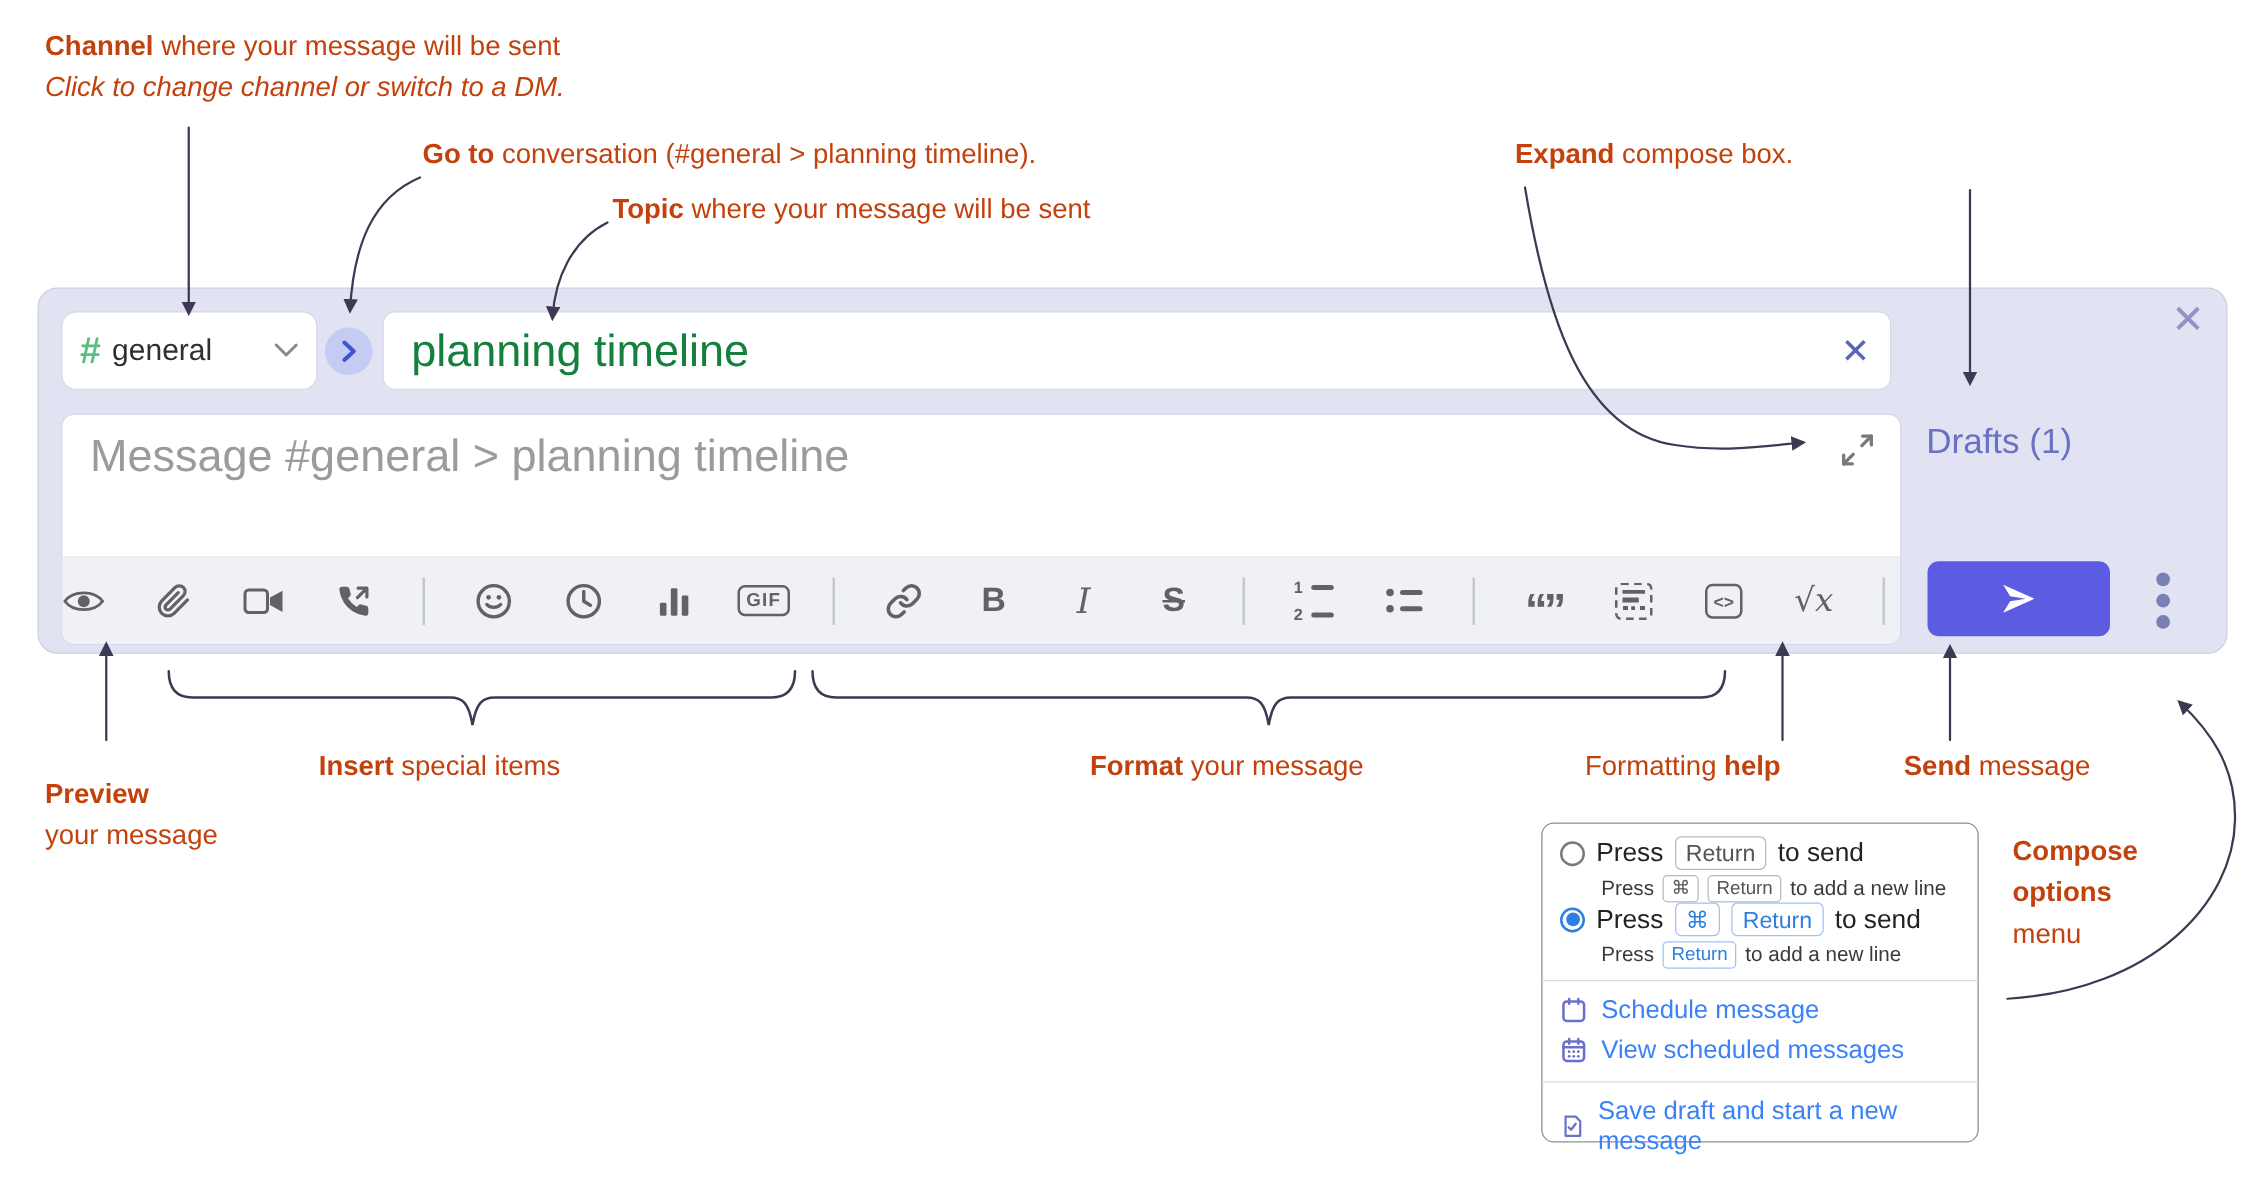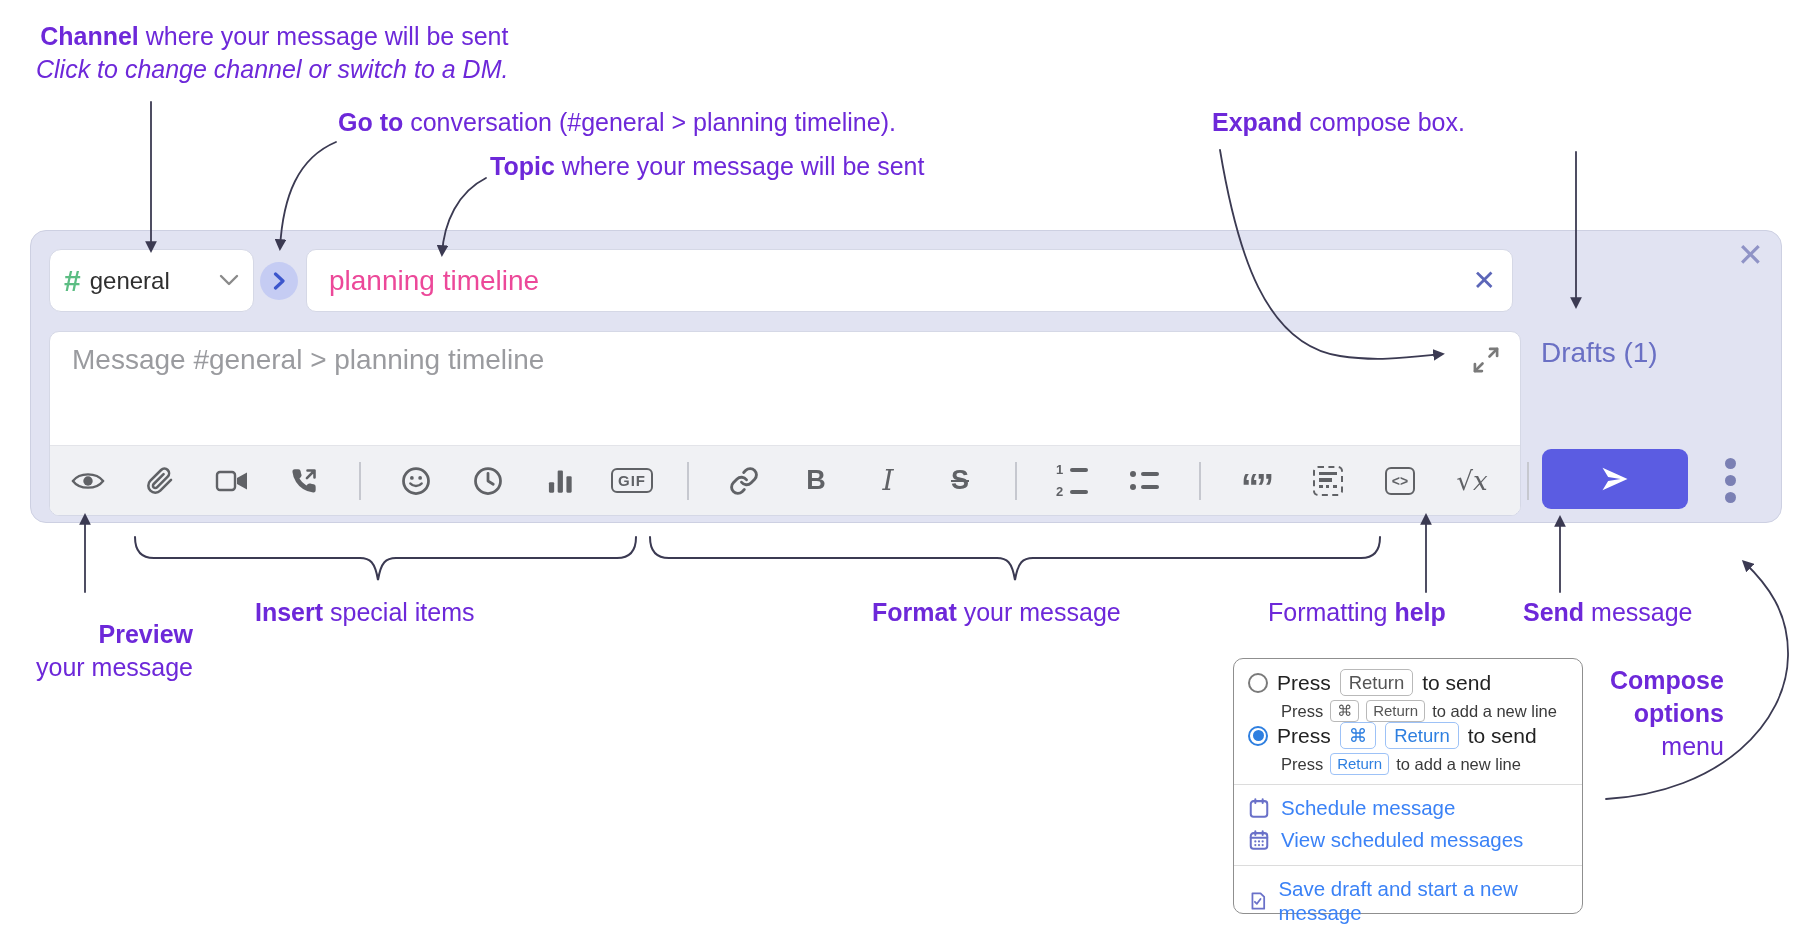--- a/index.html
+++ b/index.html
@@ -3,21 +3,21 @@
 <meta charset="utf-8">
 <style>
   * { margin:0; padding:0; box-sizing:border-box; }
   html,body { background:#fff; }
   .page {
     position:relative; width:1814px; height:944px; background:#fff;
     font-family:"Liberation Sans", sans-serif; color:#35344e; overflow:hidden;
   }
 
   
-  .note { position:absolute; font-size:25px; line-height:33px; color:#6d28d9;text-align:right; }
+  .note { position:absolute; font-size:22px; line-height:33px; color:#c2410c; }
   .note b { font-weight:700; }
   .note .it { font-style:italic; }
 
   .note-channel { left:36px; top:20px; }
   .note-goto    { left:338px; top:106px; }
   .note-topic   { left:490px; top:150px; }
   .note-expand  { left:1212px; top:106px; }
   .note-drafts  { left:1558px; top:20px; line-height:32px; }
   .note-preview { left:36px;  top:618px; }
   .note-insert  { left:255px; top:596px; }
@@ -48,40 +48,40 @@
     background:#c5ccf3; display:flex; align-items:center; justify-content:center; cursor:pointer;
   }
 
   .topic-box {
     position:absolute; left:275px; top:18px; width:1207px; height:63px;
     background:#fff; border:1px solid #d5d8e6; border-radius:10px;
     display:flex; align-items:center; padding:0 16px 0 22px;
   }
   .topic-box input {
     flex:1; border:none; outline:none; font-family:"Liberation Sans",sans-serif;
-    font-size:28px; color:#ec4899; background:transparent;
+    font-size:36px; color:#15803d; background:transparent;
   }
   .topic-clear { font-size:28px; color:#5c66b8; cursor:pointer; line-height:1; }
 
   .msg-box {
     position:absolute; left:18px; top:100px; width:1472px; height:185px;
     background:#fff; border:1px solid #d5d8e6; border-radius:10px;
   }
   .msg-box textarea {
     position:absolute; left:0; top:0; width:100%; height:125px; resize:none; border:none;
     outline:none; background:transparent; font-family:"Liberation Sans",sans-serif;
-    font-size:28px; color:#7f1d1d; padding:12px 60px 0 22px;
+    font-size:36px; color:#7f1d1d; padding:12px 60px 0 22px;
   }
   .msg-box textarea::placeholder { color:#9a9b9f; }
   .expand-btn { position:absolute; right:20px; top:14px; cursor:pointer; width:28px; height:28px; }
 
   .msg-toolbar {
     position:absolute; left:0; bottom:0; width:100%; height:70px;
     background:#f0f1f4; border-top:1px solid #e3e4e9; border-radius:0 0 9px 9px;
-    display:flex; align-items:center; padding-left:21px; gap:38px;
+    display:flex; align-items:center; gap:38px;
   }
   .tbtn { width:34px; height:40px; display:flex; align-items:center; justify-content:center;
           cursor:pointer; color:#606266; flex:0 0 auto; }
   .tdiv { width:2px; height:38px; background:#c6c8cf; flex:0 0 auto; }
   .t-bold { font-size:27px; font-weight:700; }
   .t-italic { font-size:28px; font-style:italic; font-family:"DejaVu Serif", serif; }
   .t-strike { font-size:27px; font-weight:600; text-decoration:line-through; }
   .t-quote { font-size:36px; font-weight:700; letter-spacing:-3px; line-height:10px; padding-top:14px; }
   .t-help { font-size:28px; font-weight:600; }
   .t-math { font-size:26px; font-style:italic; font-family:"DejaVu Serif", serif; }

